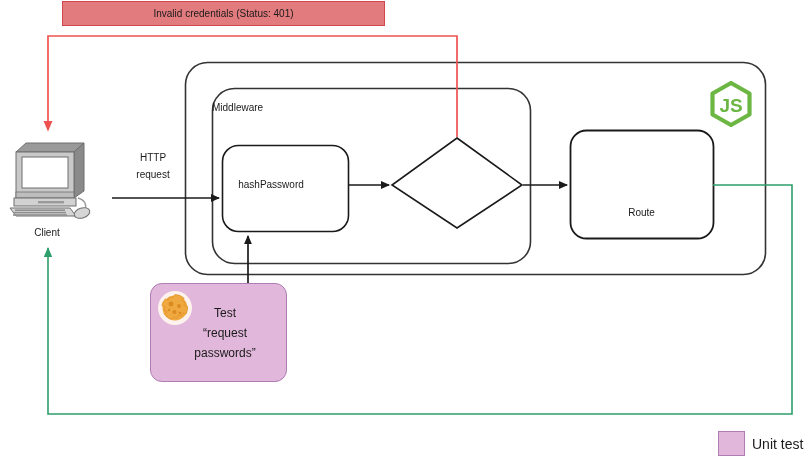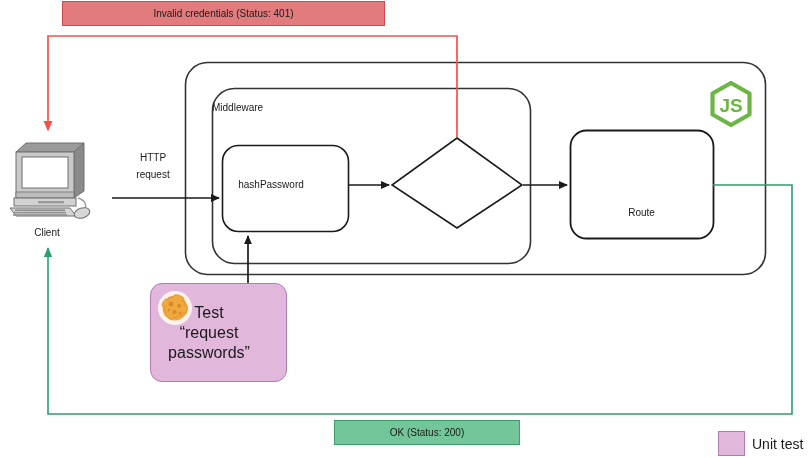--- a/index.html
+++ b/index.html
@@ -21,22 +21,22 @@
   #lbl-hash{left:208px;top:176px;width:126px;}
   #lbl-auth{left:392px;top:176px;width:130px;}
   #lbl-route{left:570px;top:176px;width:143px;margin-top:28px;}
   #lbl-http{left:118px;top:149px;width:70px;}
   #lbl-client{left:8px;top:224px;width:78px;}
   #lbl-legend{left:752px;top:436px;width:60px;text-align:left;font-size:14px;}
 
   #test-box{position:absolute;left:150px;top:283px;width:137px;height:99px;
             background:#e1b7db;border:1.5px solid #b07cb4;border-radius:12px;
             box-sizing:border-box;}
-  #test-text{position:absolute;left:154px;top:303px;width:110px;text-align:center;
-             font-size:16px;line-height:20px;color:#1a1a1a;}
+  #test-text{position:absolute;left:170px;top:303px;width:110px;text-align:center;
+             font-size:12px;line-height:20px;color:#1a1a1a;}
   #mocha-icon{position:absolute;left:157px;top:290px;width:36px;height:36px;}
   #legend-swatch{position:absolute;left:718px;top:431px;width:27px;height:25px;
                  background:#e1b7db;border:1.5px solid #b07cb4;box-sizing:border-box;}
   #client-icon{position:absolute;left:8px;top:136px;width:90px;height:84px;}
   #js-logo{position:absolute;left:708px;top:81px;width:46px;height:46px;}
 </style>
 </head>
 <body>
 
 <div class="stage">
@@ -128,18 +128,17 @@
       <circle cx="12" cy="20" r="1.2"></circle>
     </g>
   </svg>
   <div id="test-text">
     <span>Test</span><br>
     <span>“request</span><br>
     <span>passwords”</span>
   </div>
 
   <div class="badge" id="err-badge">Invalid credentials (Status: 401)</div>
-  <div class="badge" id="ok-badge">OK (Status: 200)</div>
 
   <div id="legend-swatch"></div>
   <div class="lbl" id="lbl-legend">Unit test</div>
 
 </div>
 
 </body></html>

